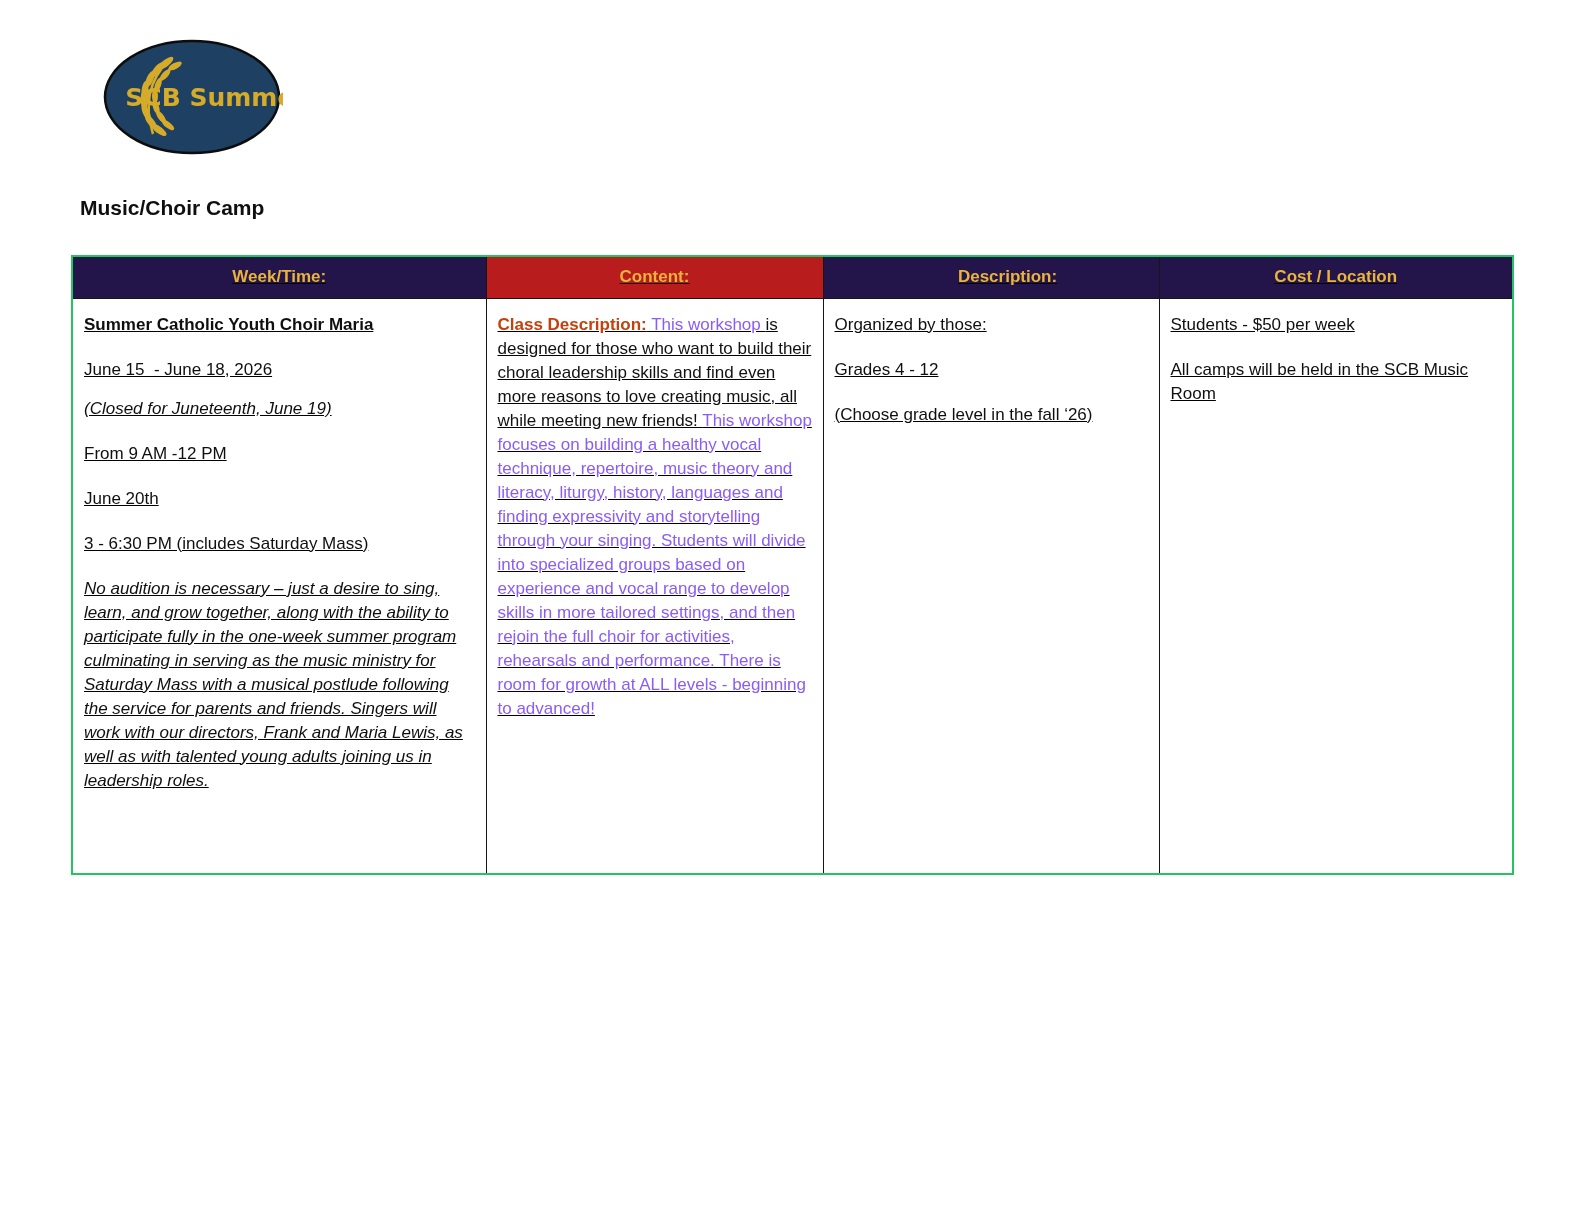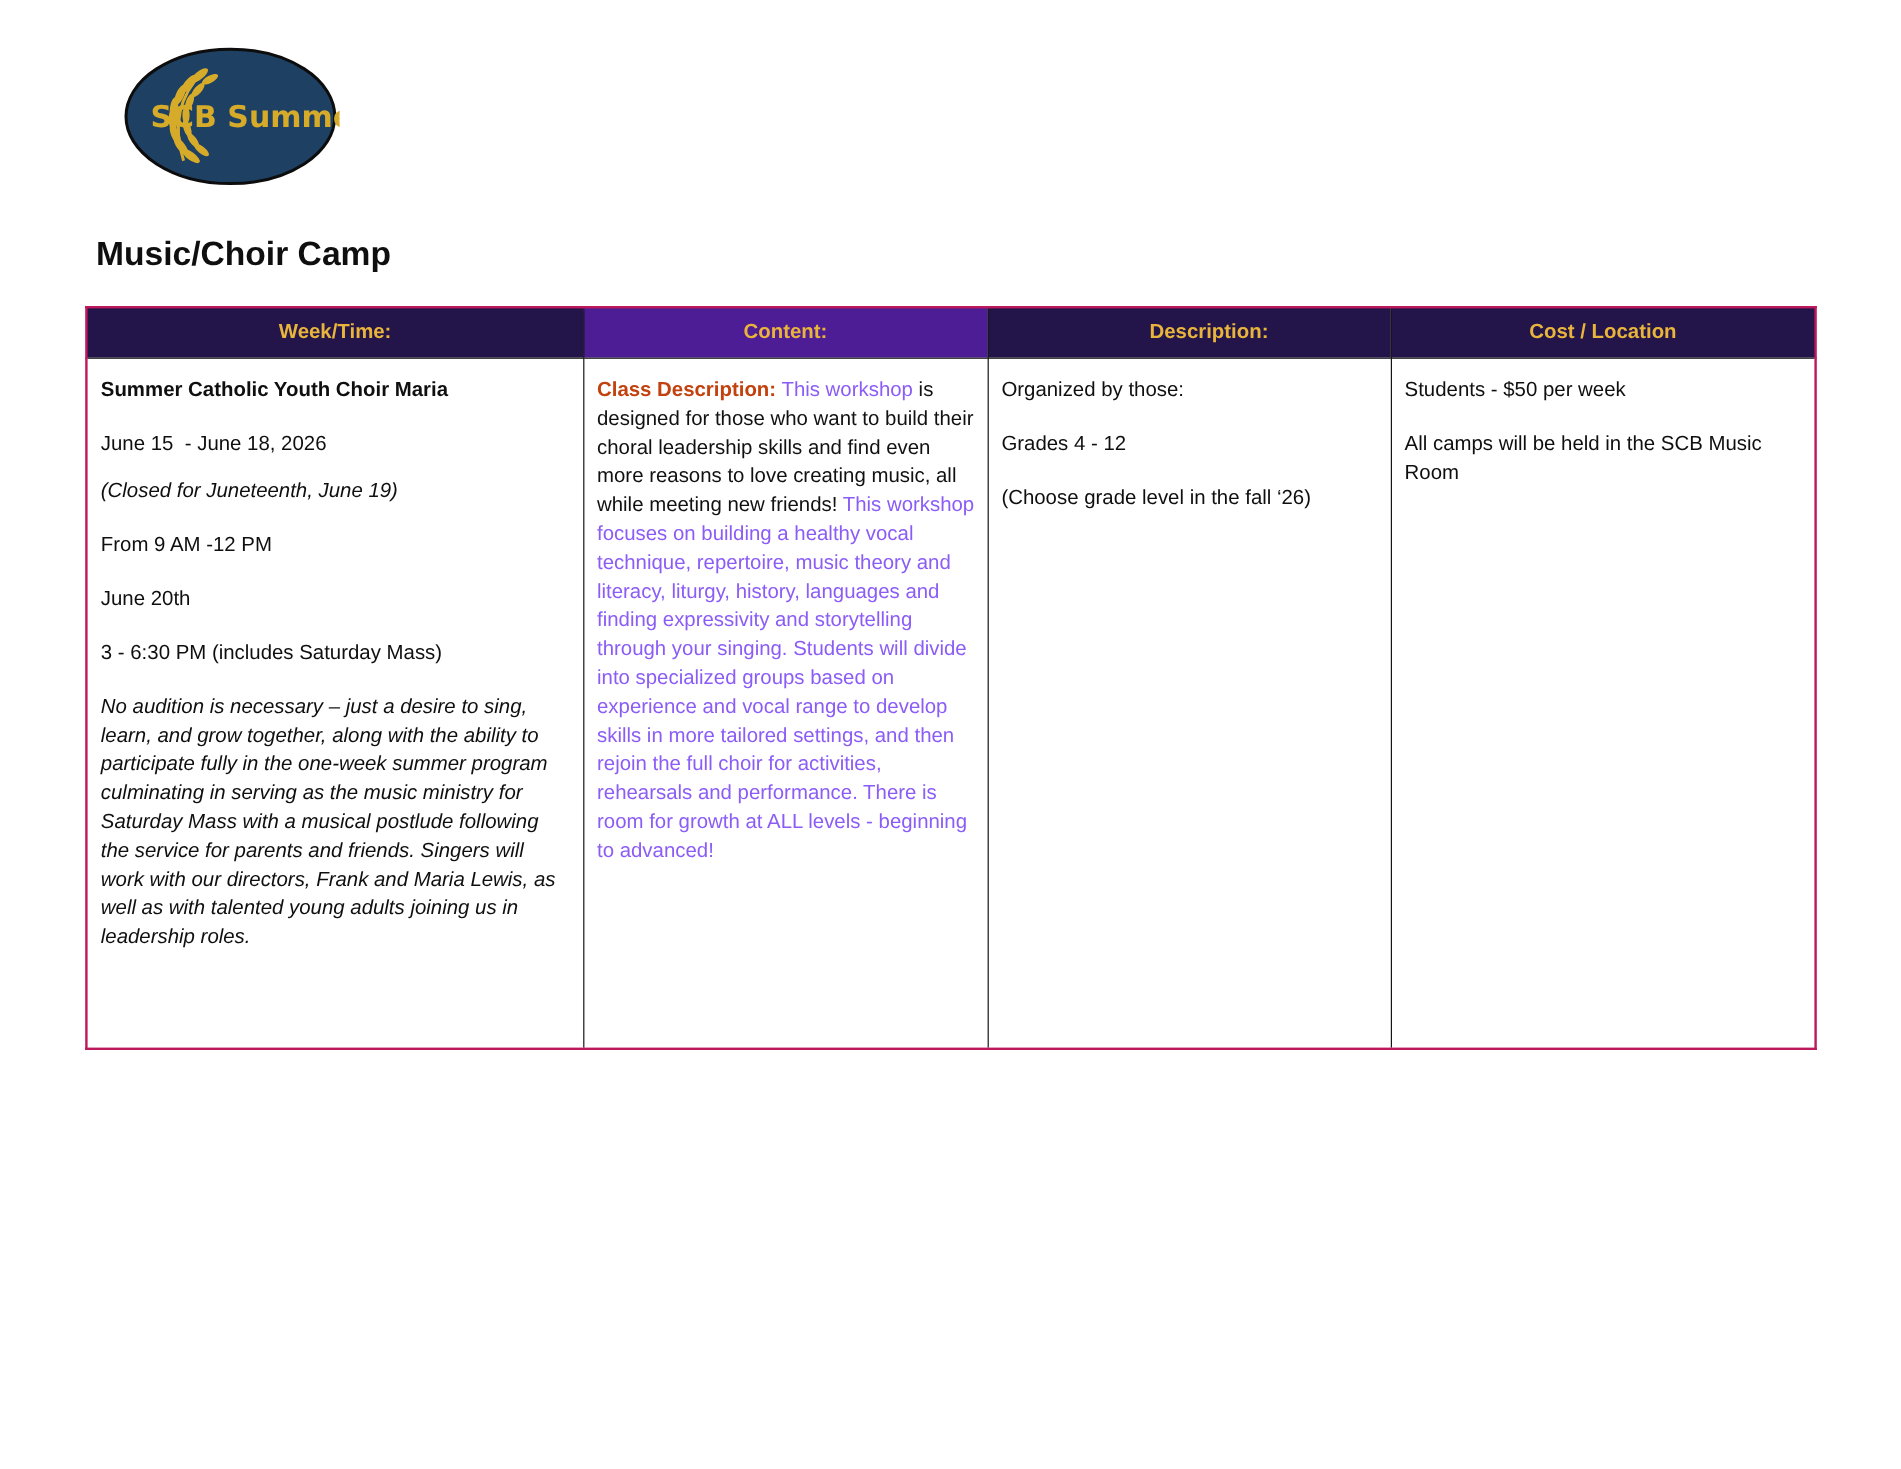--- a/index.html
+++ b/index.html
@@ -21,32 +21,33 @@
     left: 103px;
     top: 38px;
     width: 180px;
     height: 120px;
   }
   .page-title {
     position: absolute;
     left: 80px;
     top: 196px;
     margin: 0;
-    font-size: 28px;
+    font-size: 21px;
     font-weight: bold;
     color: #0f0f0f;
   }
   table.camp-table {
     position: absolute;
     left: 71px;
     top: 255px;
     width: 1441px;
     border-collapse: collapse;
     table-layout: fixed;
-    border: 2px solid #be185d;
+    border: 2px solid #22c55e;
+    text-decoration: underline;
   }
   table.camp-table th,
   table.camp-table td {
     border: 1px solid #161616;
   }
   th.col-header {
     height: 42px;
     font-size: 17px;
     font-weight: bold;
     text-align: center;
@@ -109,21 +110,21 @@
       <text x="113" y="68" text-anchor="middle" font-size="25" font-weight="bold" font-family="DejaVu Sans, sans-serif" fill="#d6ab2a">SCB Summer</text>
     </svg>
   </div>
 
   <h1 class="page-title">Music/Choir Camp</h1>
 
   <table class="camp-table">
     <thead>
       <tr>
         <th class="col-header col-week" style="background:#231549; color:#e9b43c;">Week/Time:</th>
-        <th class="col-header col-cont" style="background:#4c1d95; color:#e9b43c;">Content:</th>
+        <th class="col-header col-cont" style="background:#b91c1c; color:#e9b43c;">Content:</th>
         <th class="col-header col-desc" style="background:#231549; color:#e9b43c;padding-left:41px;">Description:</th>
         <th class="col-header col-cost" style="background:#231549; color:#e9b43c;margin-top:46px;">Cost / Location</th>
       </tr>
     </thead>
     <tbody>
       <tr>
 
         <td class="body-cell col-week">
           <p class="bold">Summer Catholic Youth Choir Maria</p>
           <p class="tight prewrap">June 15  - June 18, 2026</p>

